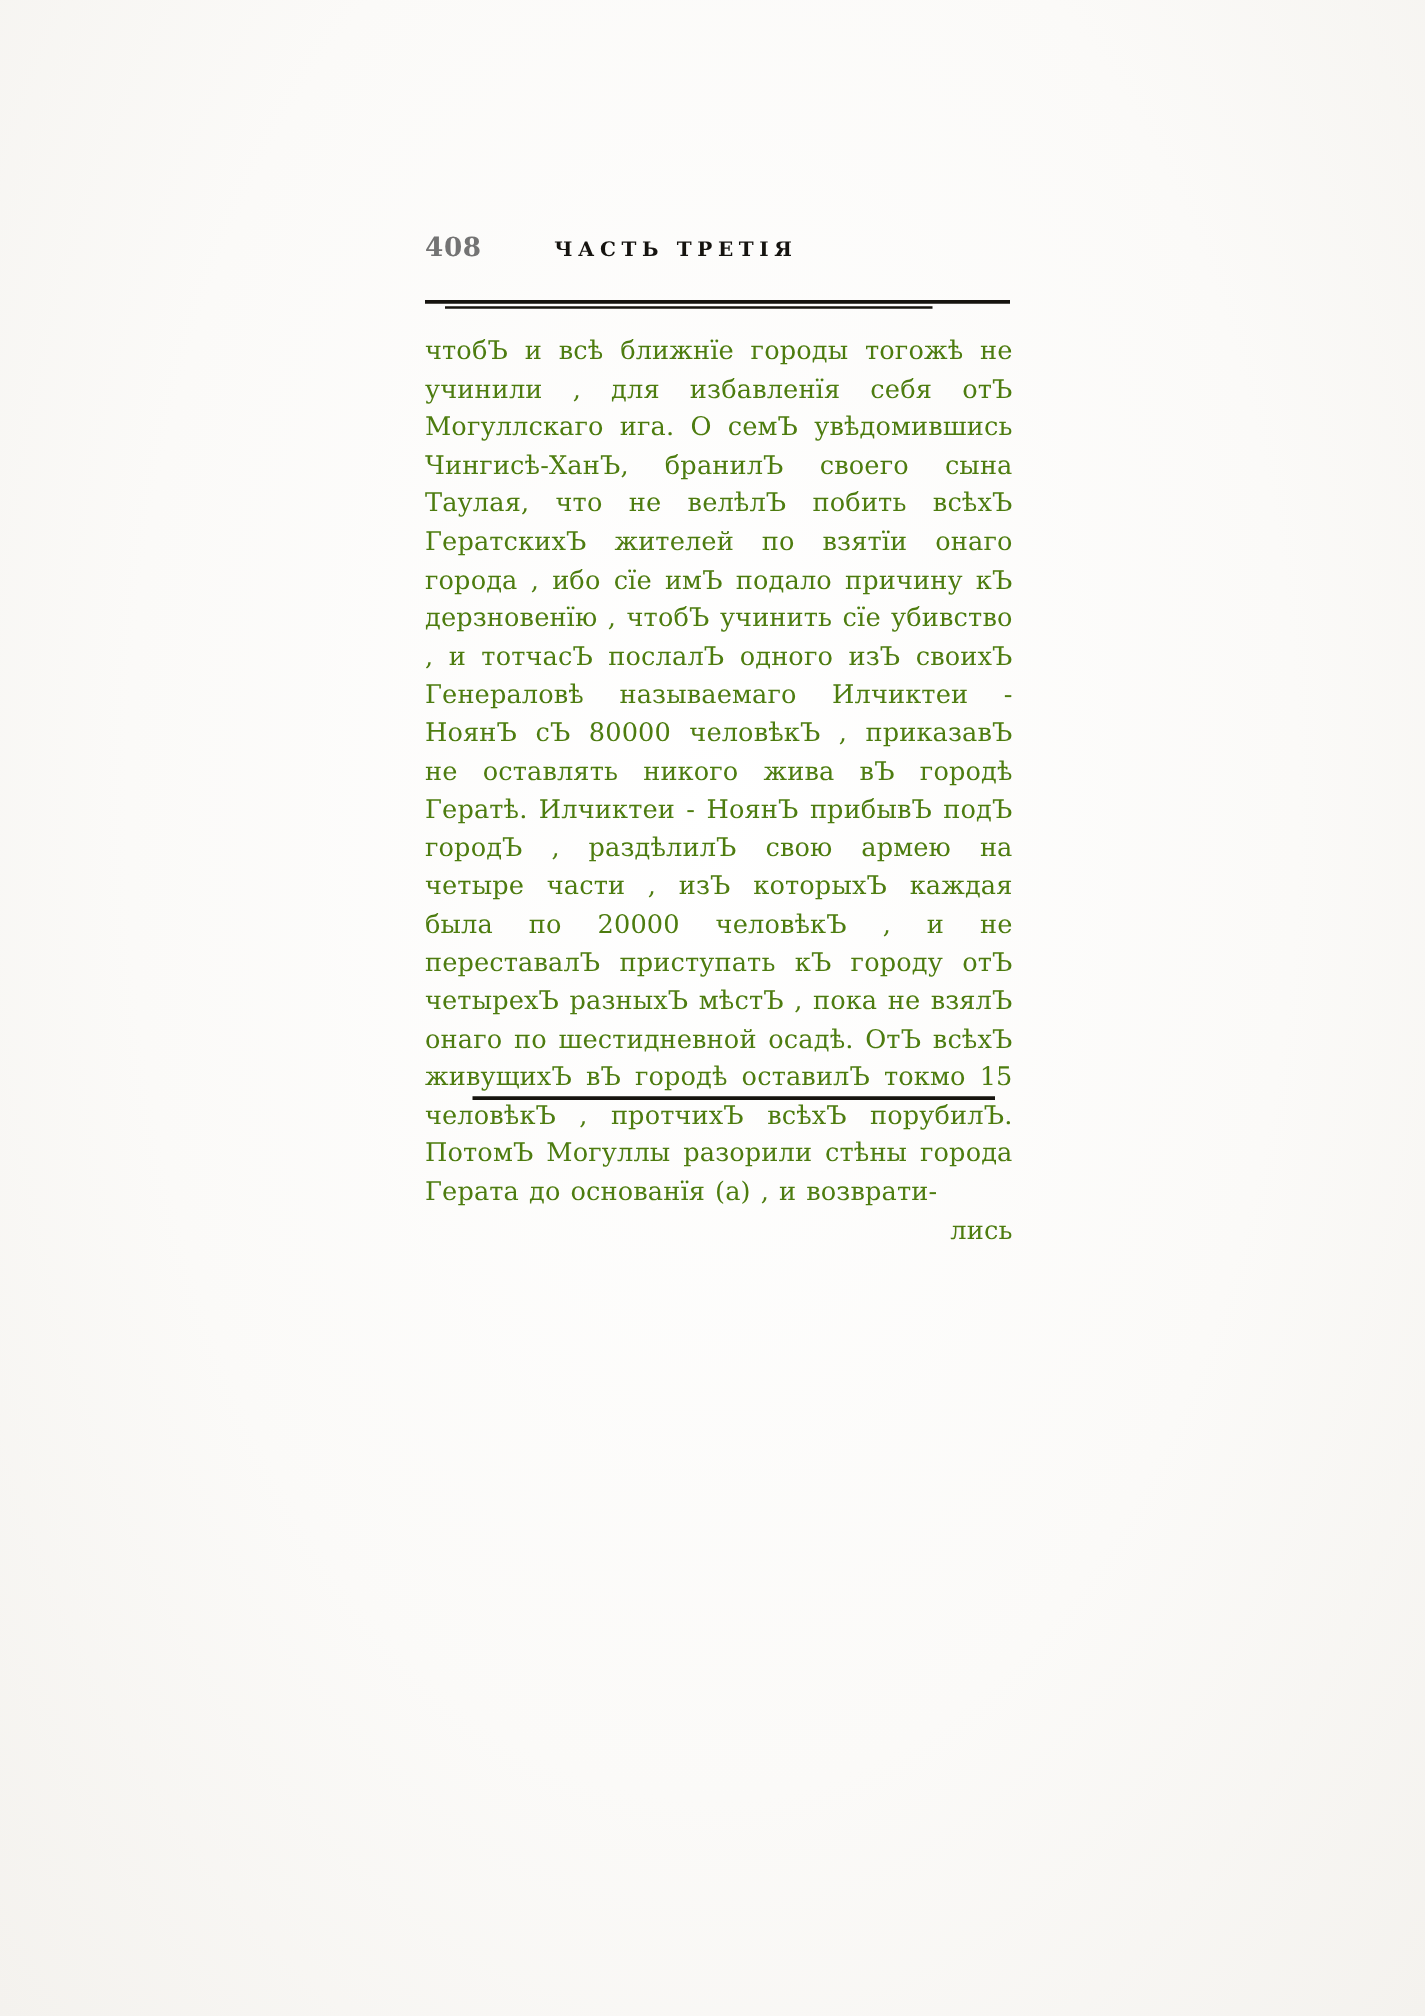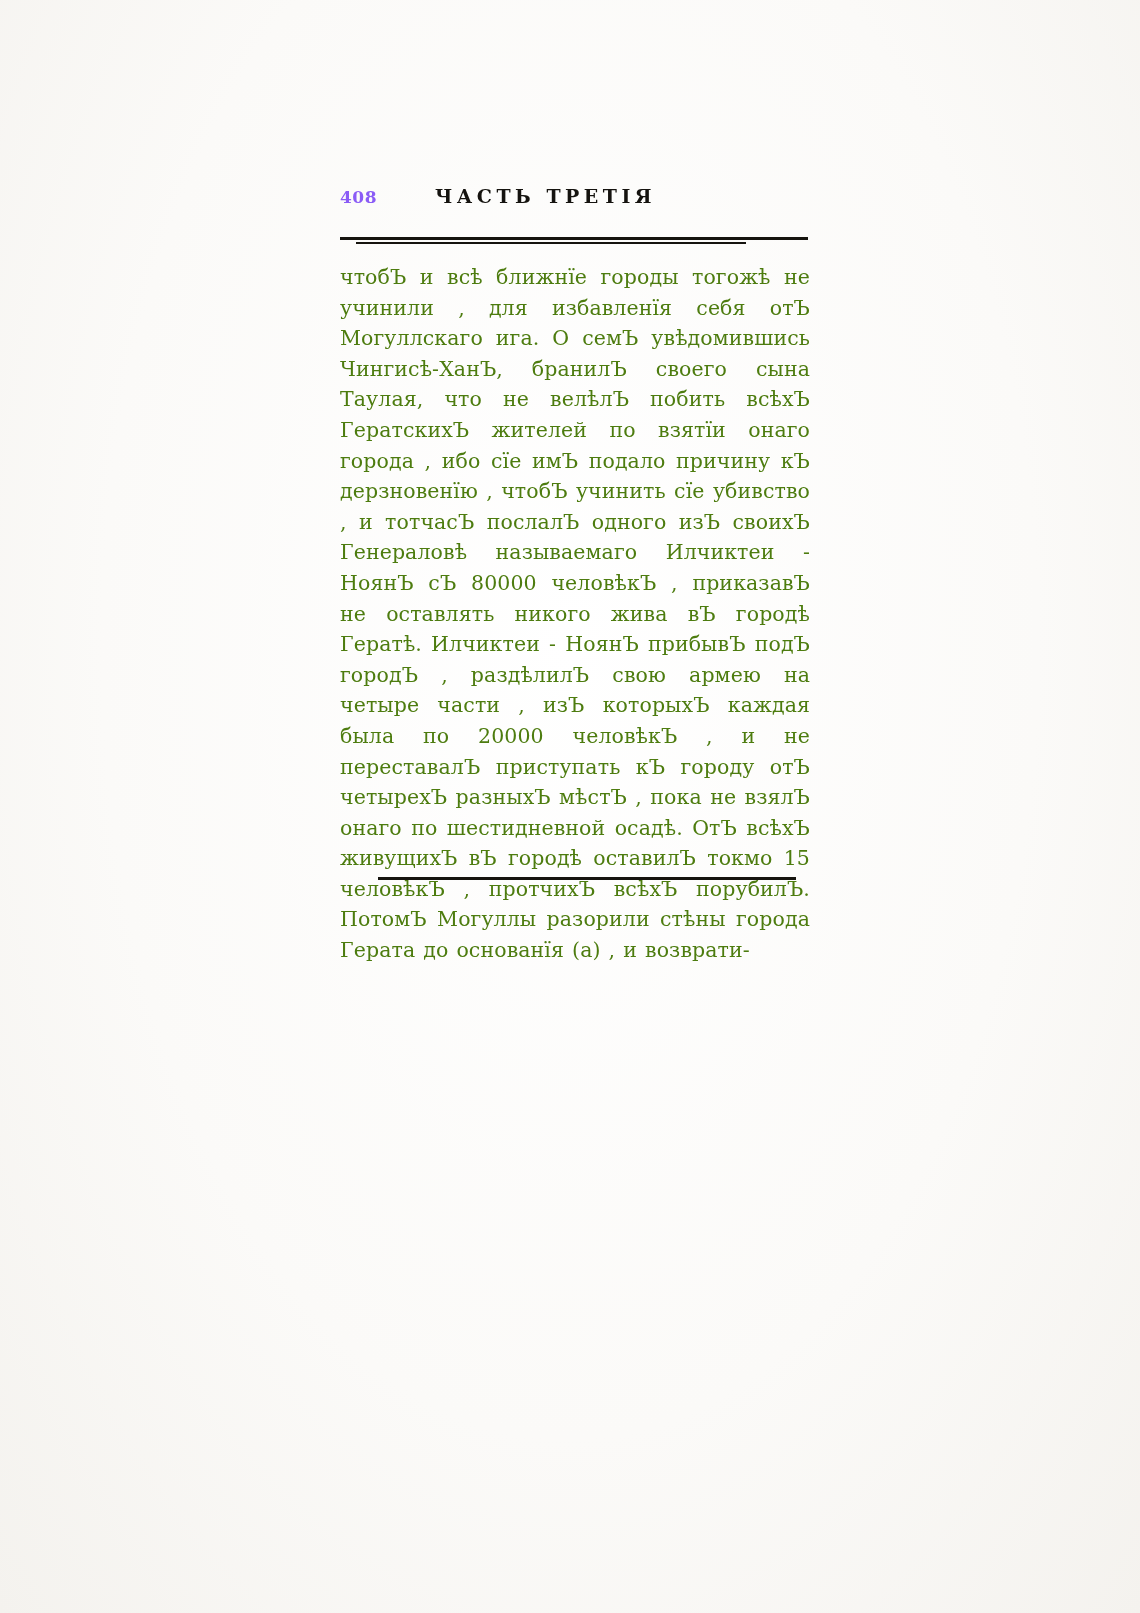--- a/index.html
+++ b/index.html
@@ -41,27 +41,27 @@
     width: 470px;
   }
 
   .running-head {
     display: flex;
     align-items: baseline;
     font-family: "DejaVu Serif", serif;
     font-weight: bold;
   }
   .folio {
-    font-size: 17px;
+    font-size: 21px;
     letter-spacing: 0.5px;
-    color: #8b5cf6;
+    color: #737373;
   }
   .head-title {
     margin-left: 58px;
-    font-size: 19px;
+    font-size: 16px;
     letter-spacing: 4.5px;
     color: #15130f;
   }
 
   .rule-top {
     margin-top: 30px;
     width: 468px;
     height: 0;
     border-top: 3px solid #16140f;
     position: relative;
@@ -132,20 +132,21 @@
 
     <div class="running-head">
       <span class="folio">408</span>
       <span class="head-title">ЧАСТЬ ТРЕТІЯ</span>
     </div>
 
     <div class="rule-top"></div>
 
     <div class="body-copy">
       <p>чтобЪ и всѣ ближнїе городы тогожѣ не учинили , для избавленїя себя отЪ Могуллскаго ига.  О семЪ увѣдомившись Чингисѣ-ХанЪ, бранилЪ своего сына Таулая, что не велѣлЪ побить всѣхЪ ГератскихЪ жителей по взятїи онаго города , ибо сїе имЪ подало причину кЪ дерзновенїю , чтобЪ учинить сїе убивство , и тотчасЪ послалЪ одного изЪ своихЪ Генераловѣ называемаго Илчиктеи - НоянЪ сЪ 80000 человѣкЪ , приказавЪ не оставлять никого жива вЪ городѣ Гератѣ.  Илчиктеи - НоянЪ прибывЪ подЪ городЪ , раздѣлилЪ свою армею на четыре части , изЪ которыхЪ каждая была по 20000 человѣкЪ , и не переставалЪ приступать кЪ городу отЪ четырехЪ разныхЪ мѣстЪ , пока не взялЪ онаго по шестидневной осадѣ.  ОтЪ всѣхЪ живущихЪ вЪ городѣ оставилЪ токмо 15 человѣкЪ , протчихЪ всѣхЪ порубилЪ.  ПотомЪ Могуллы разорили стѣны города Герата до основанїя (а) , и возврати-</p>
+      <p class="last-line">лись</p>
     </div>
 
   </div>
 
   <div class="rule-foot"></div>
 
 
 </div>
 
 </body></html>

